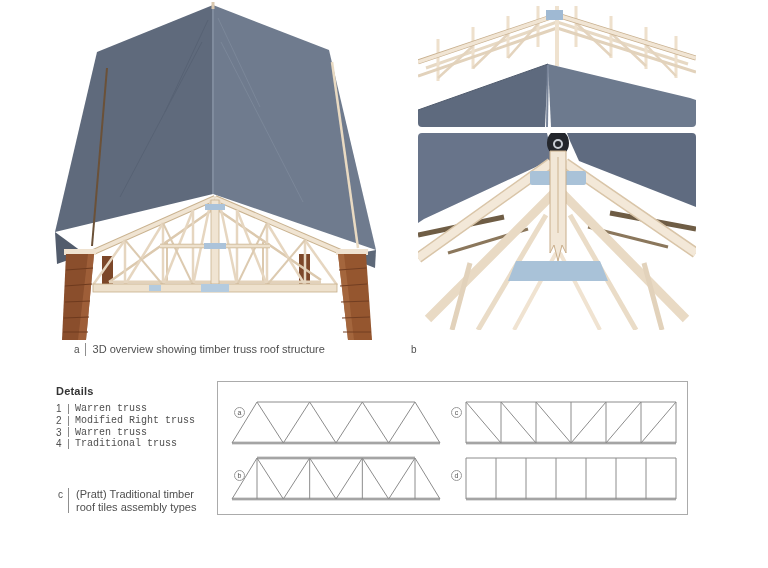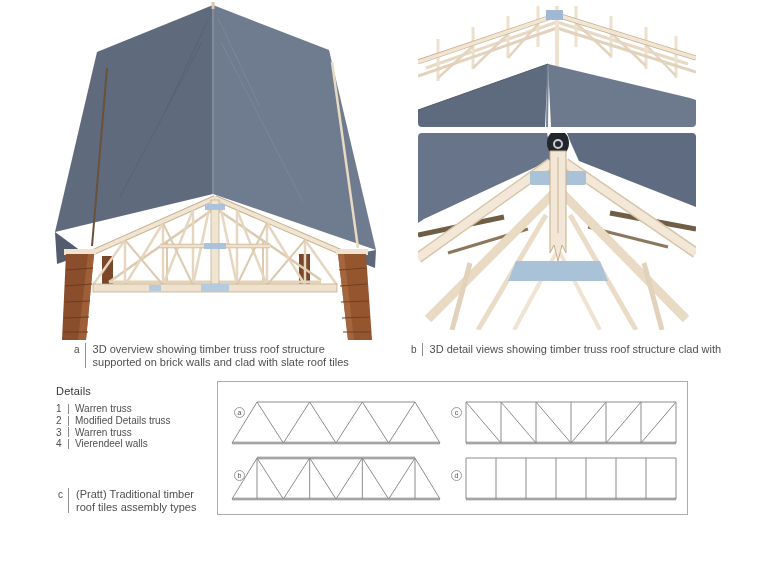--- a/index.html
+++ b/index.html
@@ -6,27 +6,27 @@
   .page{position:relative;width:768px;height:568px;background:#ffffff;overflow:hidden;
         font-family:"Liberation Sans",sans-serif;}
   .figwrap{position:absolute;overflow:hidden;background:#fff;}
   
   .cap{position:absolute;display:flex;align-items:flex-start;}
   .cap .ltr{font-size:10px;color:#4f4f4f;line-height:12.5px;padding-top:1px;}
   .cap .txt{border-left:1px solid #8f8f8f;margin-left:5px;padding-left:7px;
             font-size:11px;line-height:12.5px;color:#4f4f4f;}
   .cap .txt span{display:block;}
   
-  .details-title{position:absolute;left:56px;top:385px;font-size:11px;font-weight:normal;
+  .details-title{position:absolute;left:56px;top:385px;font-size:11px;font-weight:bold;
                  color:#333;letter-spacing:.2px;}
   .legend{position:absolute;left:56px;top:403px;}
   .lrow{display:flex;align-items:center;height:11.7px;}
   .lrow .num{width:9px;font-size:10px;color:#4f4f4f;}
   .lrow .bar{width:1px;height:10px;background:#8a8a8a;margin:0 6px 0 3px;}
-  .lrow .lbl{font-size:10px;color:#4f4f4f;white-space:nowrap;}
+  .lrow .lbl{font-size:10px;color:#4f4f4f;white-space:nowrap;font-family:Liberation Mono, monospace;}
   
   .panel{position:absolute;left:217px;top:381px;width:469px;height:132px;
          border:1px solid #ababab;background:#fff;}
   .circ{position:absolute;width:11px;height:11px;border:1px solid #9a9a9a;border-radius:50%;
         font-size:7px;color:#555;display:flex;align-items:center;justify-content:center;
         box-sizing:border-box;background:#fff;}
   .trusssvg{position:absolute;}
 </style>
 </head>
 <body>
@@ -191,53 +191,51 @@
 
       <polygon points="132,18 148,18 148,120 144,112 140,128 136,112 132,120" fill="#f2e7d7" stroke="#c8ad8a" stroke-width="1"></polygon>
       <line x1="140" y1="24" x2="140" y2="100" stroke="#d9c5a8" stroke-width="1.5"></line>
     </svg>
   </div>
 
   <div class="cap" style="left:74px;top:343px;">
     <span class="ltr">a</span>
     <div class="txt">
       <span>3D overview showing timber truss roof structure</span>
-      <span>supported on brick walls and clad with slate roof tiles</span>
     </div>
   </div>
 
   <div class="cap" style="left:411px;top:343px;">
     <span class="ltr">b</span>
     <div class="txt">
-      <span>3D detail views showing timber truss roof structure clad with</span>
     </div>
   </div>
 
   <div class="details-title">Details</div>
 
   <div class="legend">
     <div class="lrow">
       <span class="num">1</span>
       <span class="bar"></span>
       <span class="lbl">Warren truss</span>
     </div>
     <div class="lrow">
       <span class="num">2</span>
       <span class="bar"></span>
-      <span class="lbl">Modified Details truss</span>
+      <span class="lbl">Modified Right truss</span>
     </div>
     <div class="lrow">
       <span class="num">3</span>
       <span class="bar"></span>
       <span class="lbl">Warren truss</span>
     </div>
     <div class="lrow">
       <span class="num">4</span>
       <span class="bar"></span>
-      <span class="lbl">Vierendeel walls</span>
+      <span class="lbl">Traditional truss</span>
     </div>
   </div>
 
   <div class="cap" style="left:58px;top:488px;">
     <span class="ltr">c</span>
     <div class="txt">
       <span>(Pratt) Traditional timber</span>
       <span>roof tiles assembly types</span>
     </div>
   </div>

